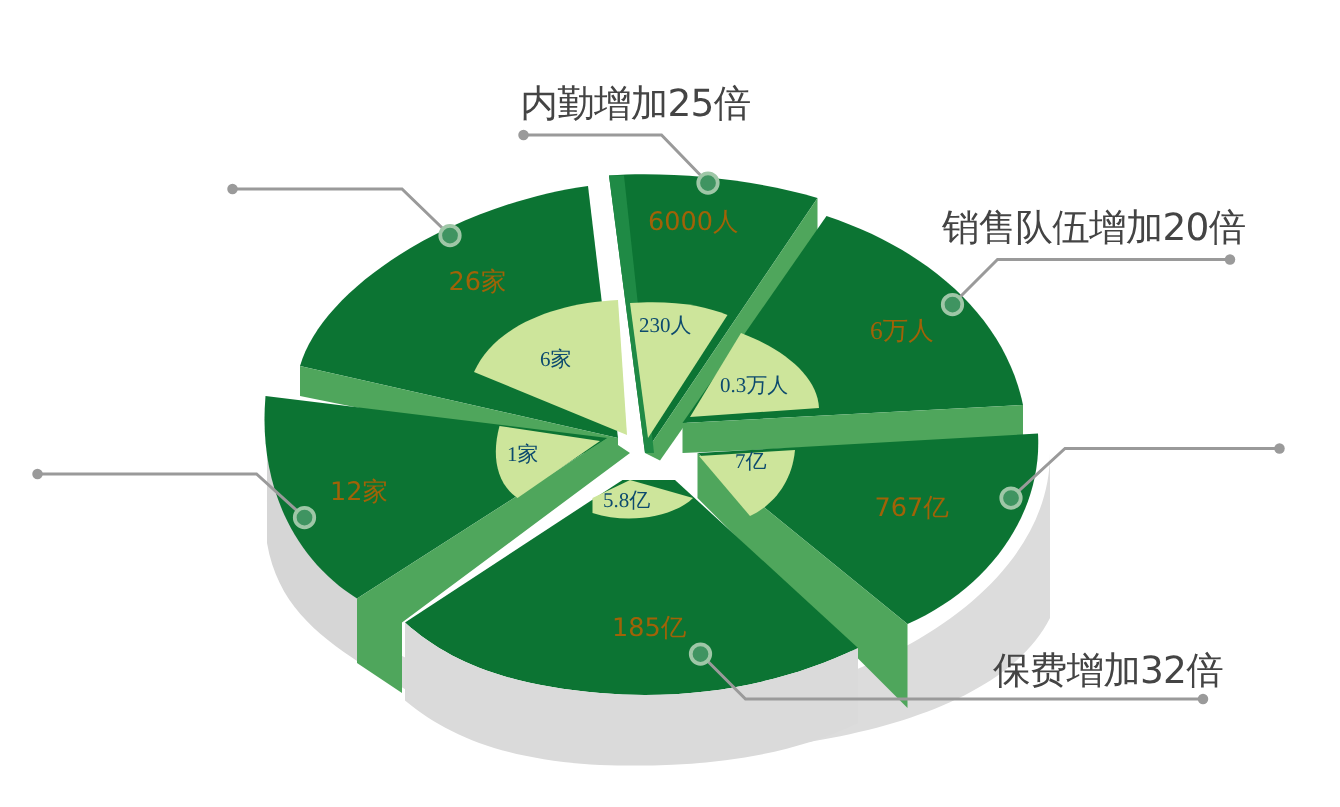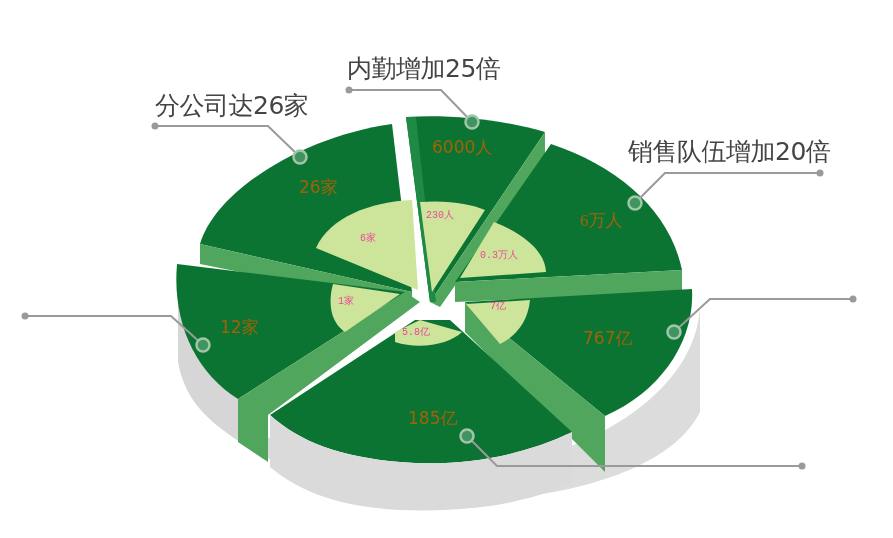--- a/index.html
+++ b/index.html
@@ -3,22 +3,22 @@
 <meta charset="utf-8">
 <style>
   html, body { margin: 0; padding: 0; background: #ffffff; }
   body { width: 893px; height: 538px; overflow: hidden; position: relative;
          font-family: "DejaVu Sans", "Liberation Sans", sans-serif; }
   #stage { position: absolute; left: 0; top: 2px; width: 733px; height: 538px; }
   .callout-title { position: absolute; font-size: 25px; color: #444444; white-space: nowrap;
                    font-family: "DejaVu Sans", sans-serif; letter-spacing: -0.5px; }
   .outer-val { position: absolute; font-size: 17px; color: #a16207; white-space: nowrap;
                font-family: "DejaVu Sans", sans-serif; }
-  .inner-val { position: absolute; font-size: 10px; color: #ec4899; white-space: nowrap;
-               font-family: Liberation Mono, monospace; }
+  .inner-val { position: absolute; font-size: 14px; color: #0c4a6e; white-space: nowrap;
+               font-family: Liberation Serif, serif; }
 </style>
 </head>
 <body>
 
 <div id="stage">
   <svg width="893" height="538" viewBox="0 0 893 538">
 
     <path d="M178 330 C176 420 300 500 440 500 C560 500 670 470 700 410 L700 300 C700 400 560 470 440 470 C300 470 180 410 178 330 Z" fill="#dcdcdc"></path>
     <path d="M178 300 L178 360 C185 400 210 420 240 440 L240 390 C205 370 185 340 178 300 Z" fill="#d6d6d6"></path>
 
@@ -70,21 +70,21 @@
       <circle cx="635" cy="201" r="6.5"></circle>
         <circle cx="674" cy="330" r="6.5"></circle>
       <circle cx="467" cy="434" r="6.5"></circle>
         <circle cx="203" cy="343" r="6.5"></circle>
     </g>
   </svg>
 
   
   <div class="callout-title" style="left:347px;top:50px;">内勤增加25倍</div>
   <div class="callout-title" style="left:628px;top:133px;">销售队伍增加20倍</div>
-  <div class="callout-title" style="left:155px;top:87px;">分公司达26家</div>
+  <div class="callout-title" style="left:662px;top:428px;">保费增加32倍</div>
 
   
   <div class="outer-val" style="left:432px;top:134px;">6000人</div>
   <div class="outer-val" style="left:580px;top:207px;font-family:Liberation Serif, serif;">6万人</div>
   <div class="outer-val" style="left:583px;top:325px;">767亿</div>
   <div class="outer-val" style="left:408px;top:405px;">185亿</div>
   <div class="outer-val" style="left:220px;top:314px;">12家</div>
   <div class="outer-val" style="left:299px;top:174px;">26家</div>
 
   

